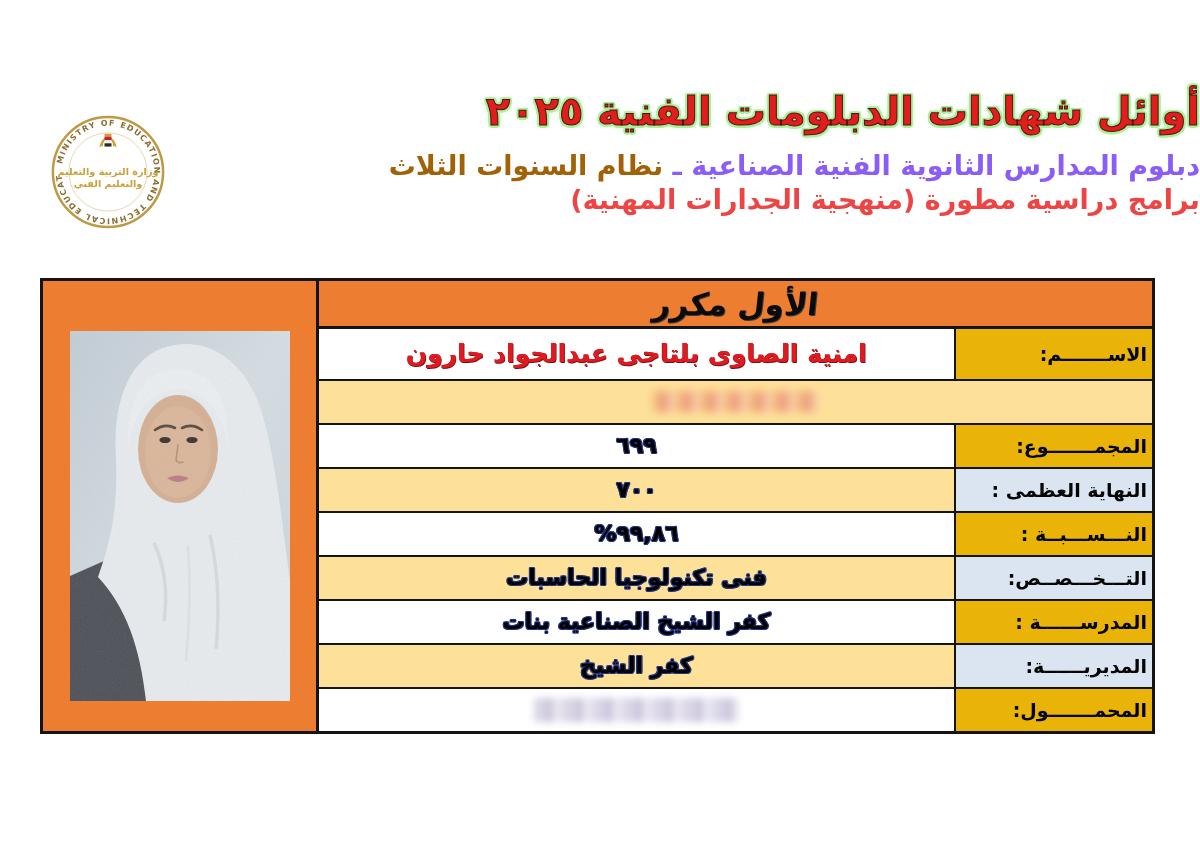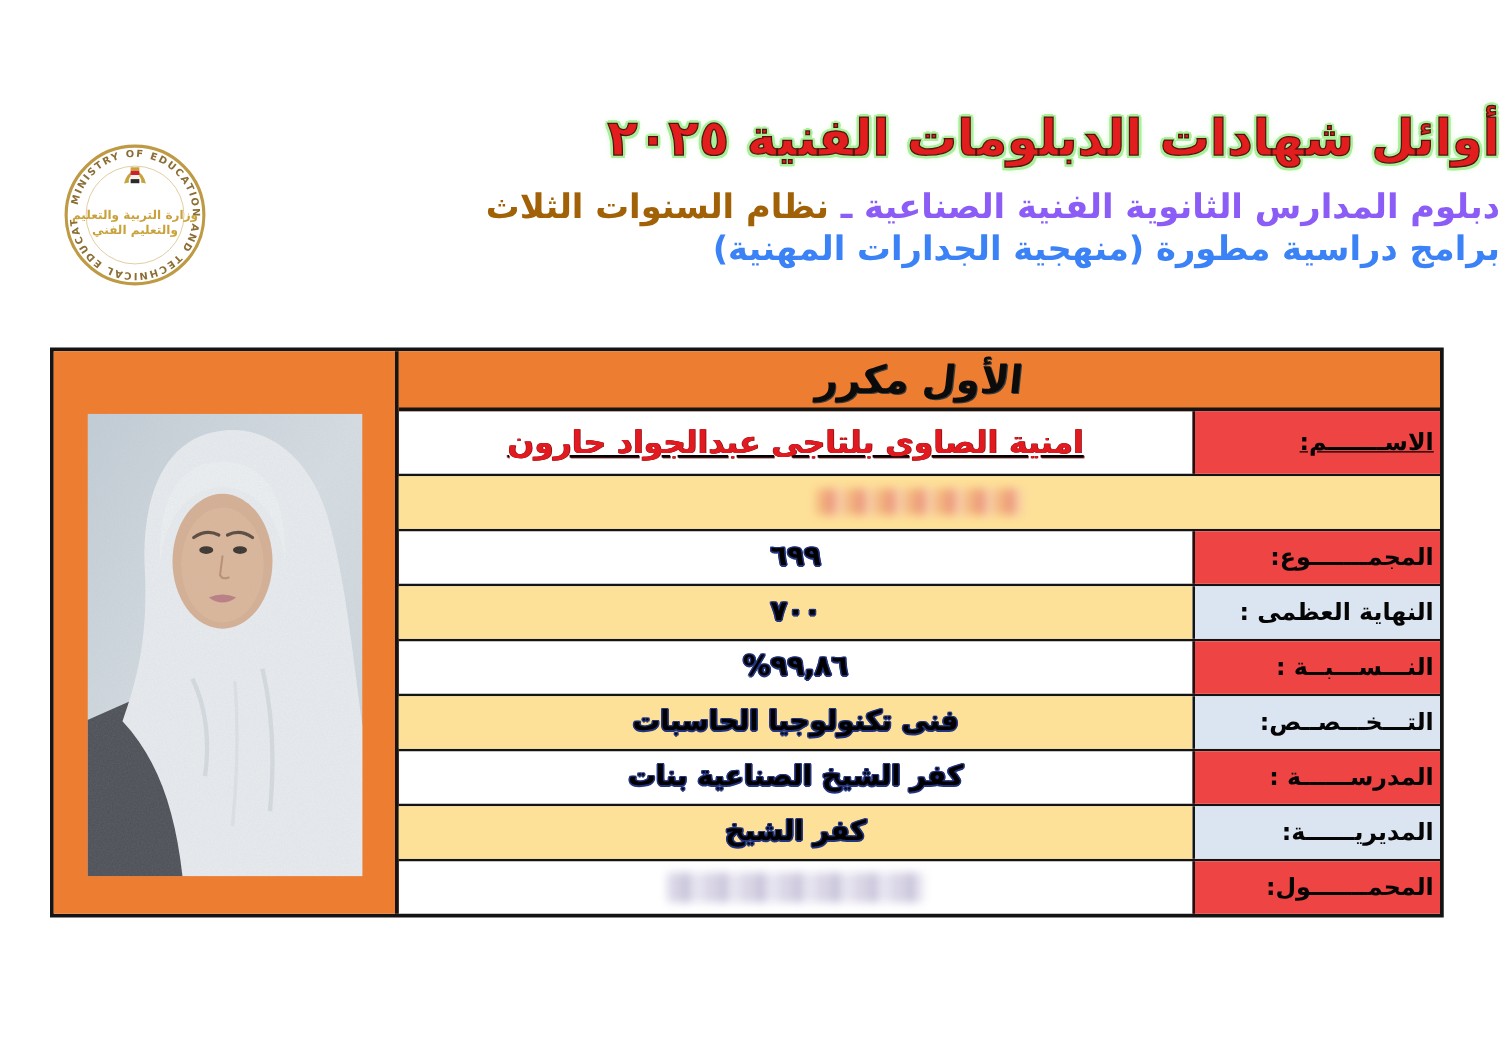--- a/index.html
+++ b/index.html
@@ -13,21 +13,21 @@
     display:inline-block; direction:rtl; font-size:40px; font-weight:bold; color:#e11d1d;
     -webkit-text-stroke:1px #4d1410;
     text-shadow:
       2.5px 0 0 #a8f09a, -2.5px 0 0 #a8f09a, 0 2.5px 0 #a8f09a, 0 -2.5px 0 #a8f09a,
       2px 2px 0 #a8f09a, -2px -2px 0 #a8f09a, 2px -2px 0 #a8f09a, -2px 2px 0 #a8f09a,
       0 0 7px #bdf5b0;
   }
   .subtitle1 { margin-top:16px; direction:rtl; font-size:27px; font-weight:bold; }
   .subtitle1 .red  { color:#8b5cf6; }
   .subtitle1 .blue { color:#a16207; }
-  .subtitle2 { margin-top:3px; direction:rtl; font-size:27px; font-weight:bold; color:#3b82f6; }
+  .subtitle2 { margin-top:3px; direction:rtl; font-size:27px; font-weight:bold; color:#ef4444; }
 
   
   .results-table {
     position:absolute; left:40px; top:278px; width:1115px; height:456px;
     border:3px solid #141414; display:flex; background:#fff;
   }
   .photo-panel {
     width:276px; background:#ed7d31; border-right:3px solid #141414;
     display:flex; align-items:flex-start; justify-content:center;
   }
@@ -38,37 +38,37 @@
     height:48px; background:#ed7d31; border-bottom:3px solid #141414;
     display:flex; align-items:center; justify-content:center;
   }
   .rank-title {
     direction:rtl; font-size:31px; font-weight:bold; color:#0b0b0b;
     transform:skewX(-6deg); text-shadow:1px 1px 0 #3c3c3c;
   }
   .rows { flex:1; display:flex; flex-direction:column; }
   .row { flex:1; display:flex; border-bottom:2px solid #141414; }
   .row:last-child { border-bottom:none; }
-  .row-name { flex:1.18;text-decoration:underline; }
+  .row-name { flex:1.18; }
   .row:nth-child(even) .cell-value { background:#fee199; }
   .row:nth-child(even) .cell-label { background:#dbe5f1; }
 
   .cell-value {
     flex:1; display:flex; align-items:center; justify-content:center;
     font-weight:bold; font-size:22px; color:#000000; white-space:nowrap; overflow:hidden;
     text-shadow:
       -1.2px 0 #24357f, 1.2px 0 #24357f, 0 -1.2px #24357f, 0 1.2px #24357f,
       -0.9px -0.9px #24357f, 0.9px 0.9px #24357f, -0.9px 0.9px #24357f, 0.9px -0.9px #24357f;
   }
   .row-name .cell-value {
     font-size:25px; color:#e21a20;
     text-shadow:0.6px 0.6px 0 #7a1014, -0.4px 0 0 #8c1016;
   }
   .cell-label {
-    width:198px; border-left:2px solid #141414; background:#ef4444;
+    width:198px; border-left:2px solid #141414; background:#eab308;
     display:flex; align-items:center; justify-content:flex-start;
     direction:rtl; padding:0 5px; font-size:19px; font-weight:bold; color:#050505;
     white-space:nowrap; overflow:hidden;
   }
 
   
   .blur-box { border-radius:2px; }
   .blur-seat {
     width:165px; height:21px; filter:blur(4px);
     background:repeating-linear-gradient(90deg,#f2b47d 0 9px,#ea8f7a 9px 14px,#f7cba2 14px 24px);

